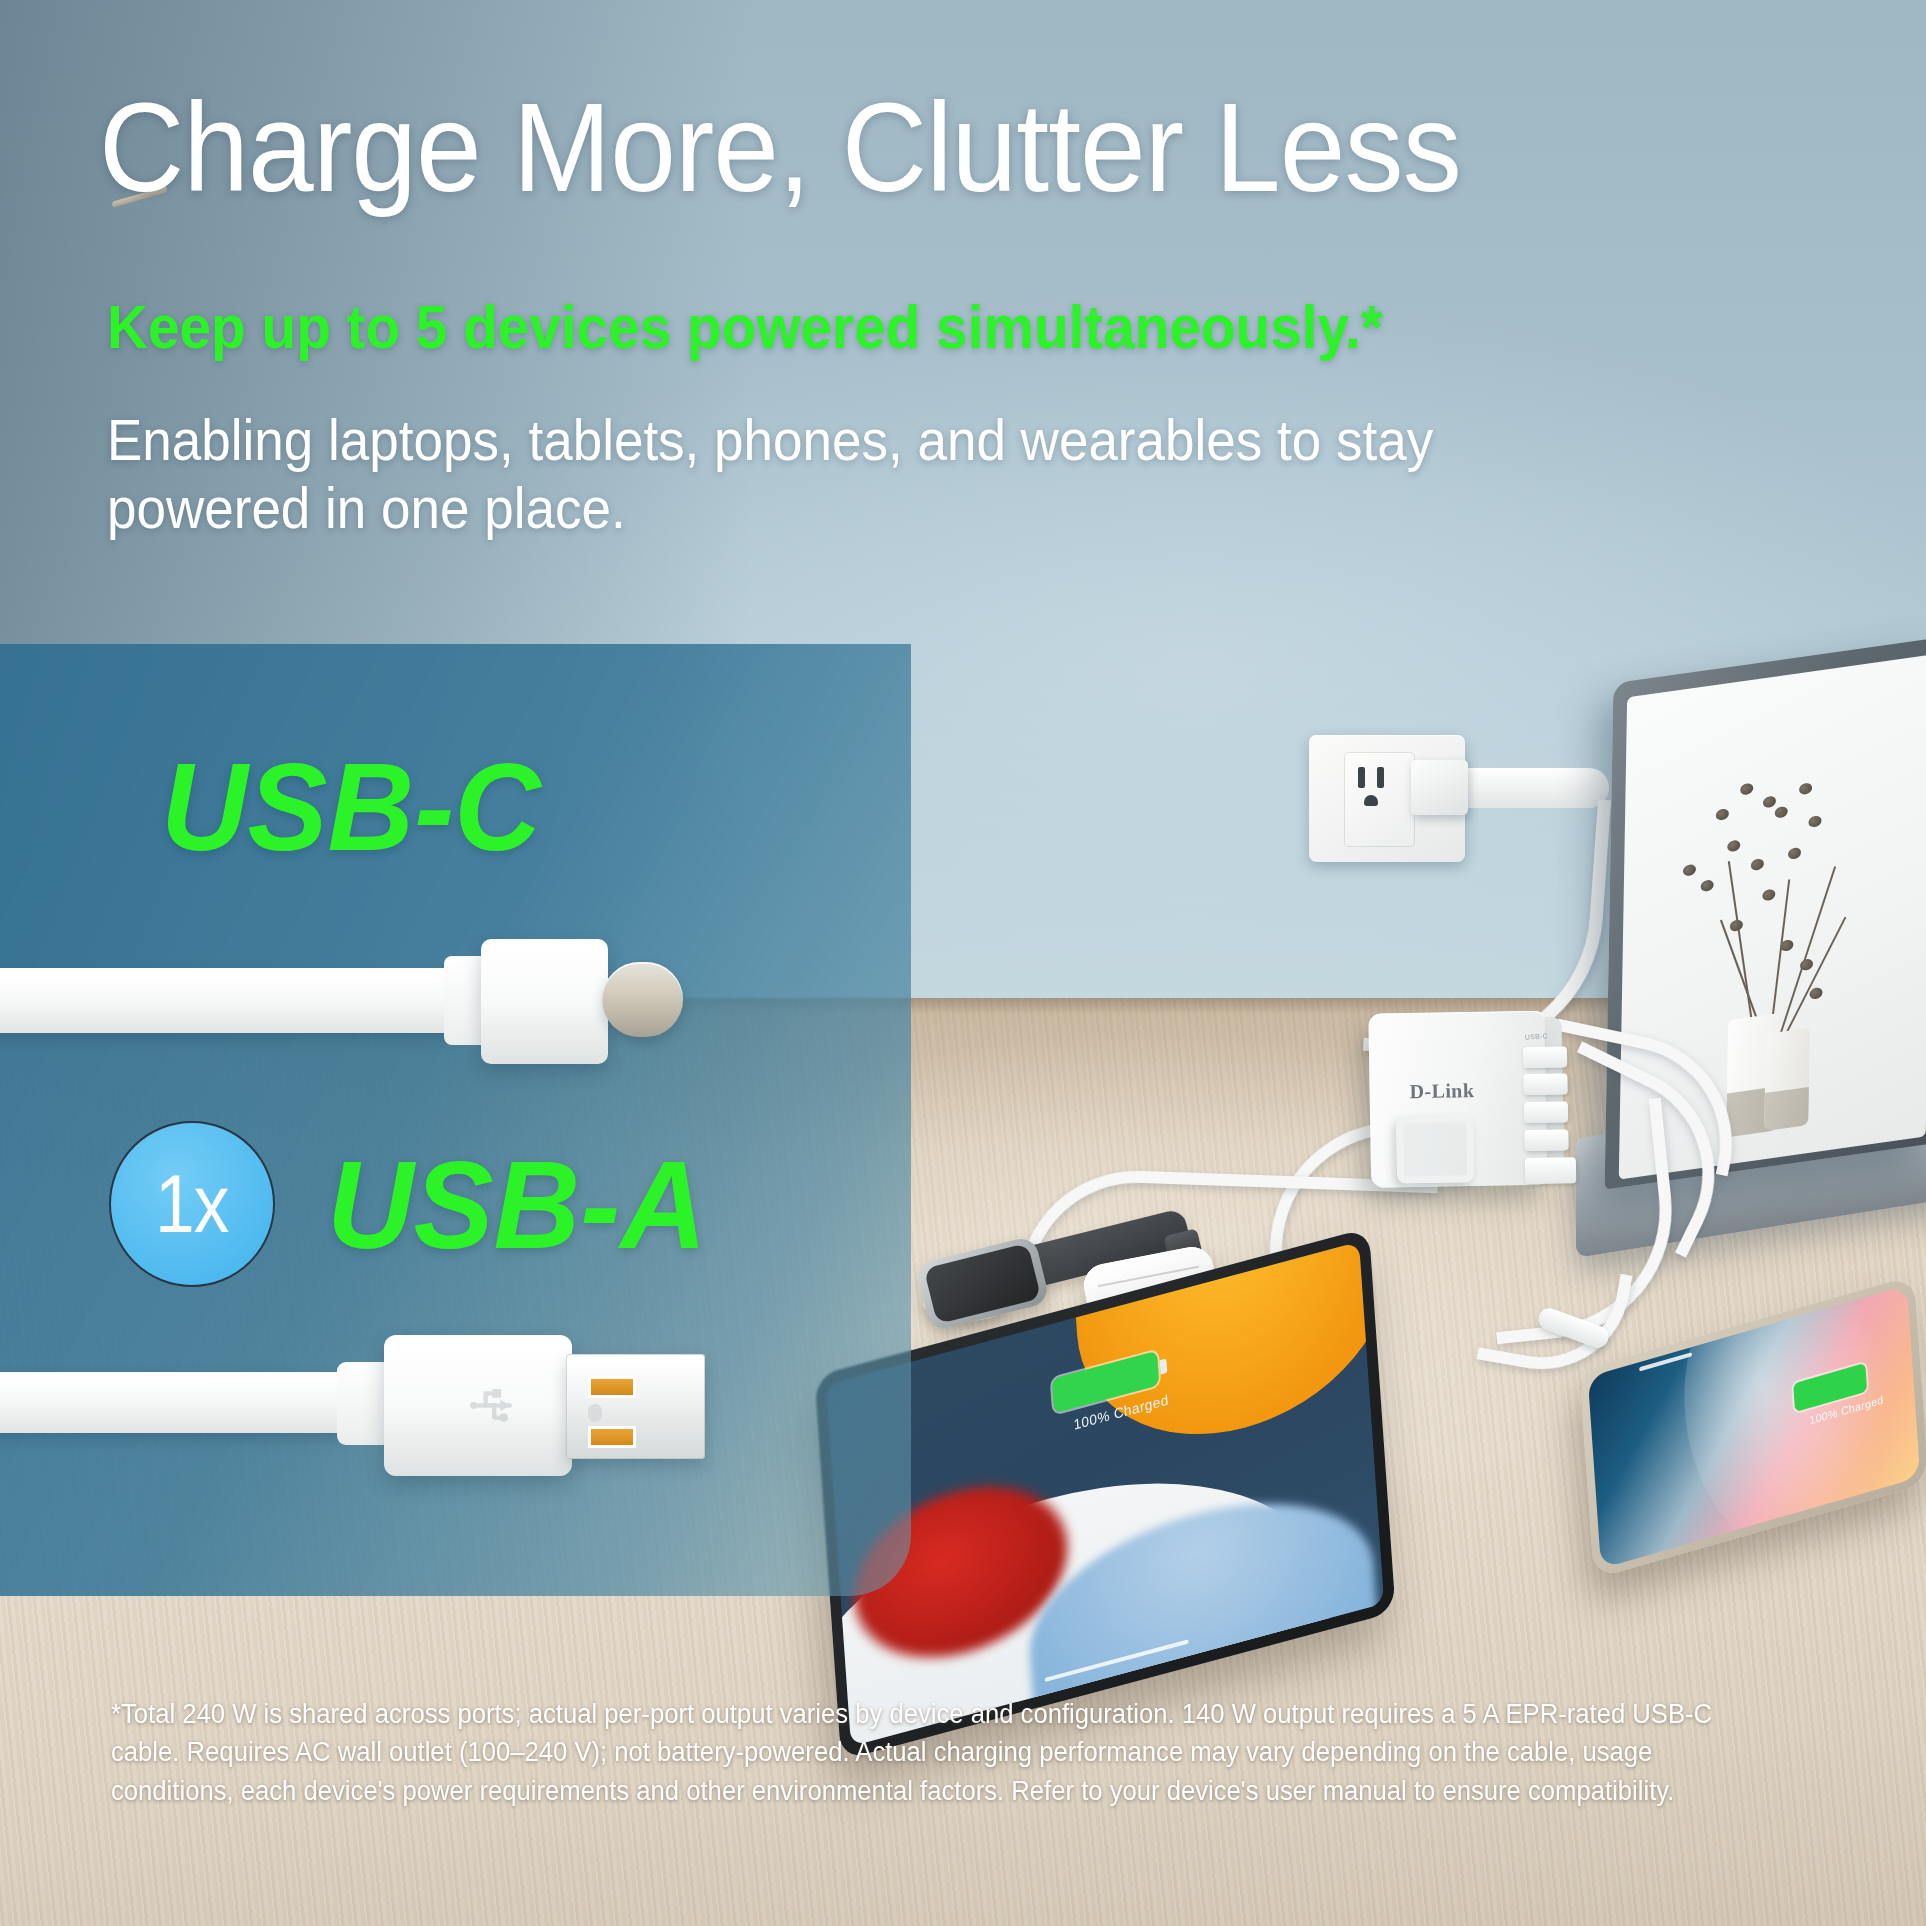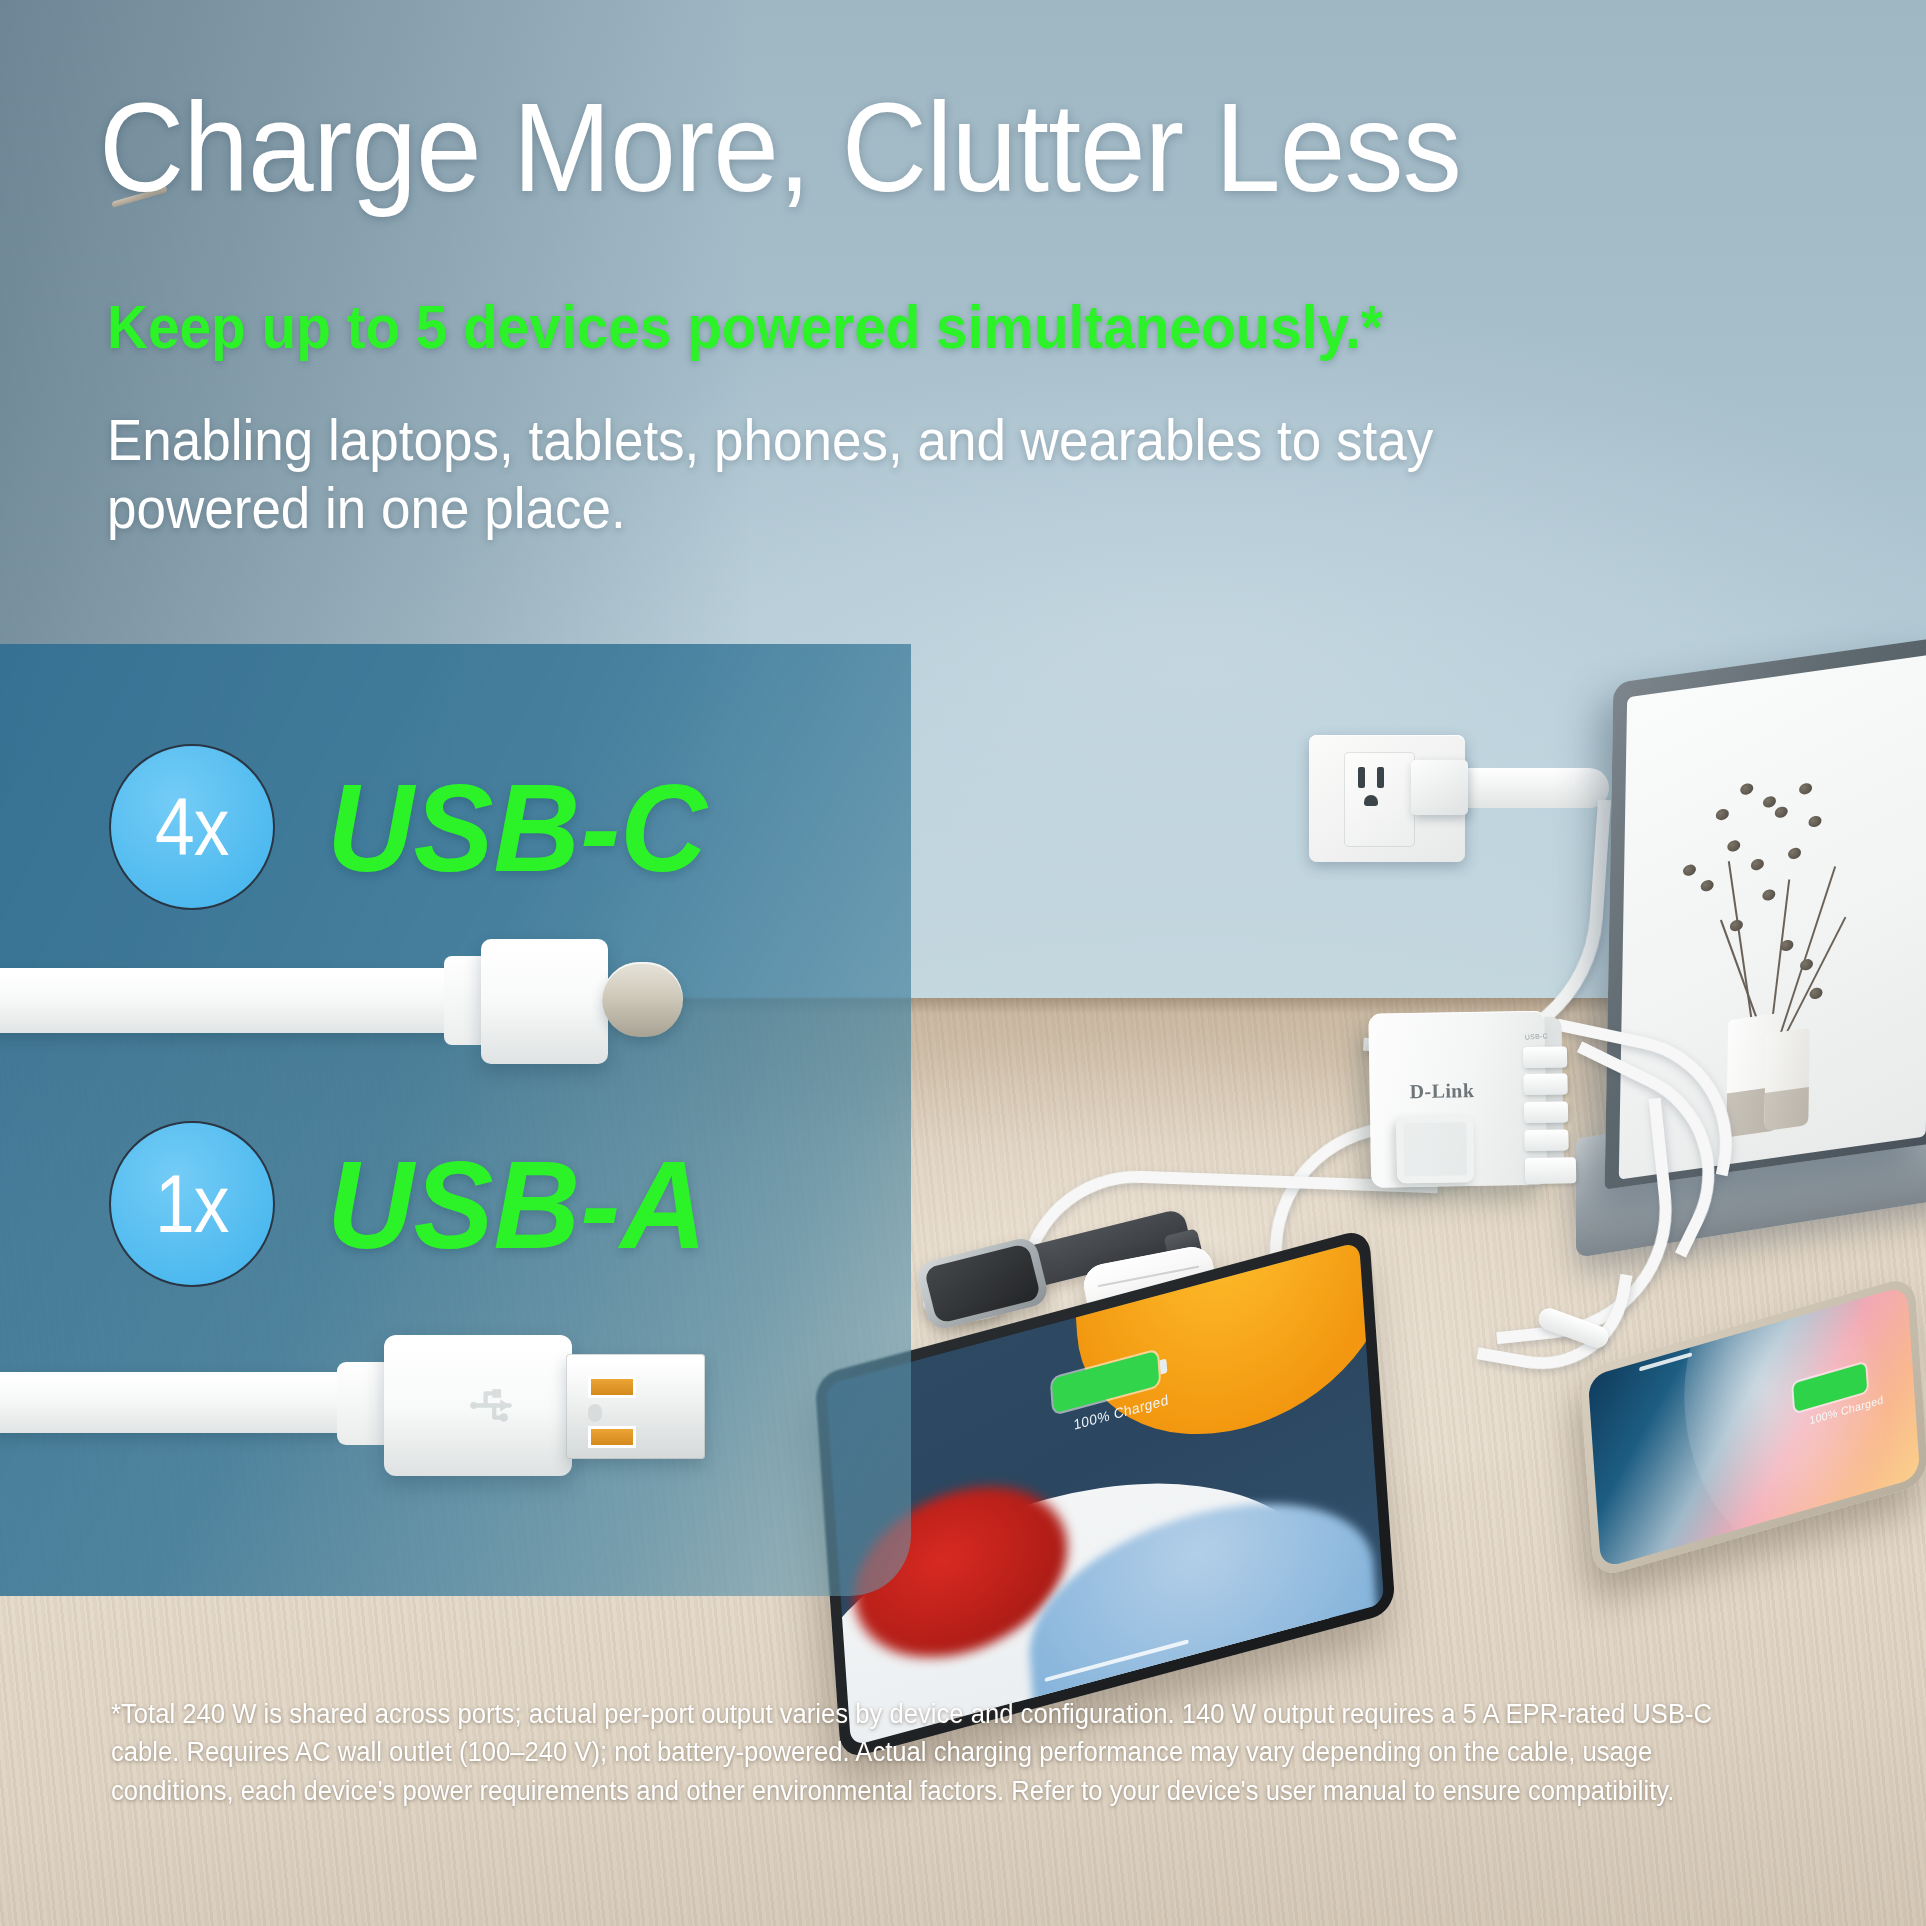--- a/index.html
+++ b/index.html
@@ -574,23 +574,20 @@
       <path d="M34 32 V46 h8"></path>
       <circle cx="45" cy="46" r="5" fill="#9aa6a8" stroke="none"></circle>
     </g>
   </svg>
   <div class="usba-metal"></div>
   <div class="usba-pin top"></div>
   <div class="usba-divider"></div>
   <div class="usba-pin bot"></div>
 
   <div class="badge-row r1">
-    <div class="circle">
-      <span class="circle-txt">4x</span>
-    </div>
     <div class="port-name">USB-C</div>
   </div>
 
   <div class="badge-row r2">
     <div class="circle">
       <span class="circle-txt">1x</span>
     </div>
     <div class="port-name">USB-A</div>
   </div>
 

